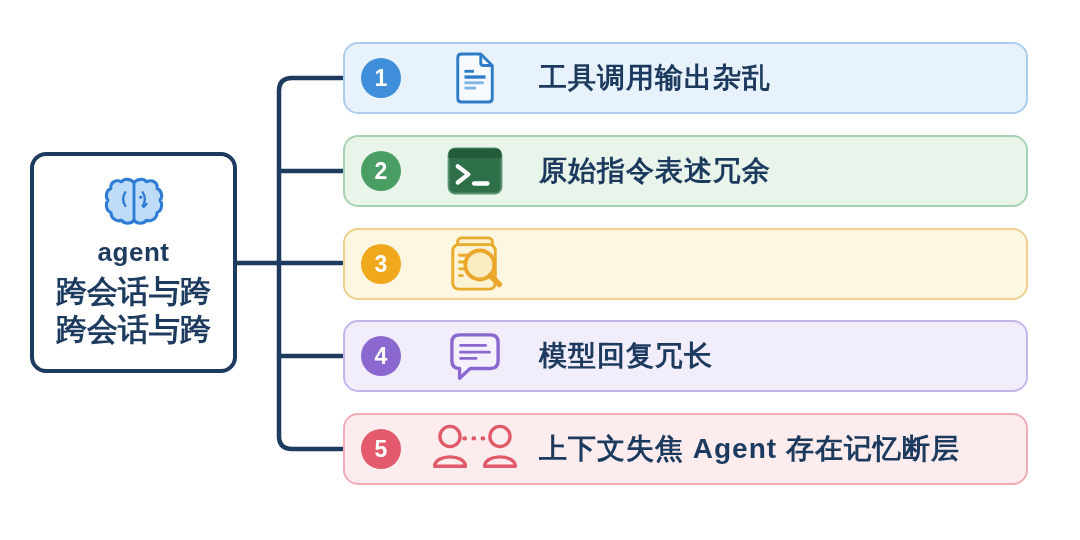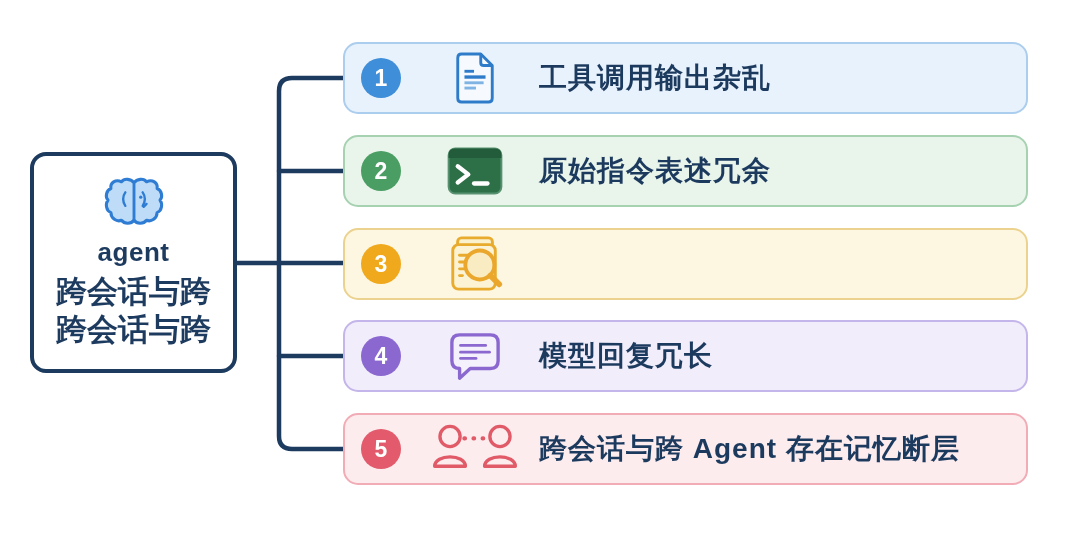--- a/index.html
+++ b/index.html
@@ -126,16 +126,16 @@
     <div class="badge" style="background: rgb(226, 90, 107);">5</div>
     <div class="icon-slot">
       <svg width="96" height="56" viewBox="0 0 100 58">
         <circle cx="24" cy="16" r="10.5" fill="none" stroke="#e05a68" stroke-width="3.5"></circle>
         <path d="M8 47 C8 34 40 34 40 47 Z" fill="none" stroke="#e05a68" stroke-width="3.5" stroke-linejoin="round"></path>
         <circle cx="76" cy="16" r="10.5" fill="none" stroke="#e05a68" stroke-width="3.5"></circle>
         <path d="M60 47 C60 34 92 34 92 47 Z" fill="none" stroke="#e05a68" stroke-width="3.5" stroke-linejoin="round"></path>
         <line x1="39" y1="18" x2="61" y2="18" stroke="#e05a68" stroke-width="4.5" stroke-linecap="round" stroke-dasharray="0.5 9"></line>
       </svg>
     </div>
-    <div class="row-label">跨会话与跨 Agent 存在记忆断层</div>
+    <div class="row-label">上下文失焦 Agent 存在记忆断层</div>
   </div>
 
 </div>
 
 </body></html>

